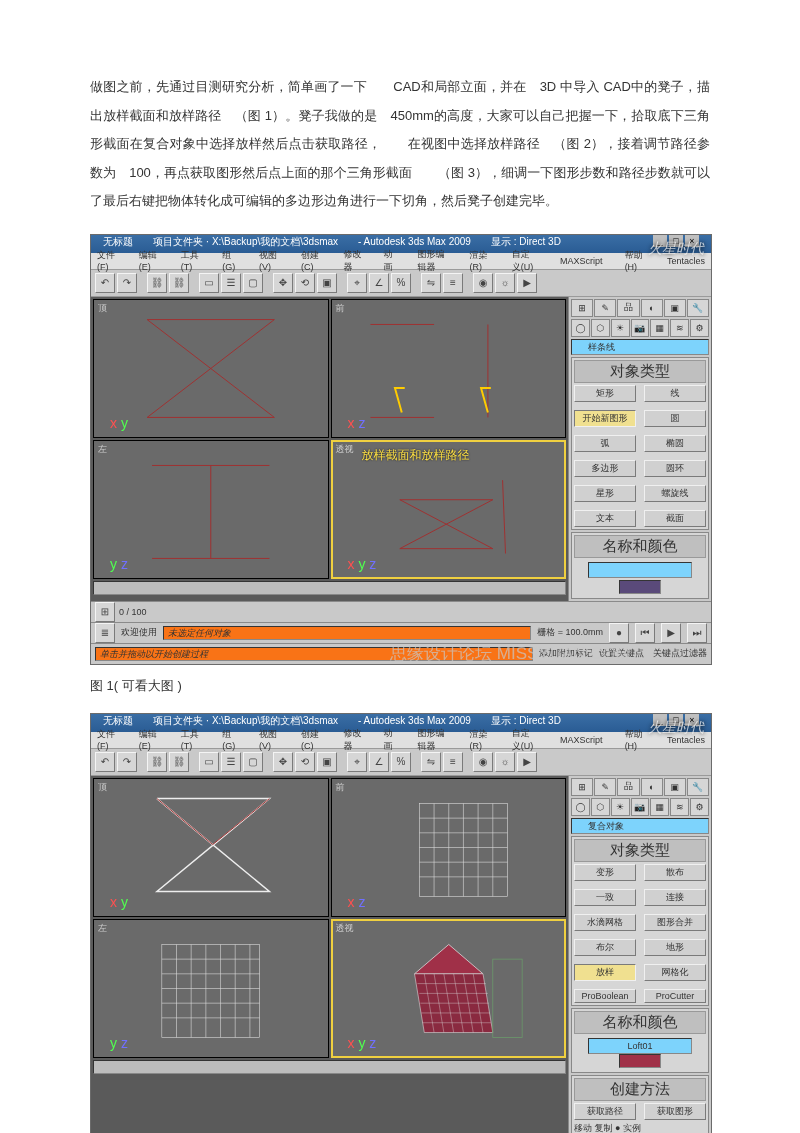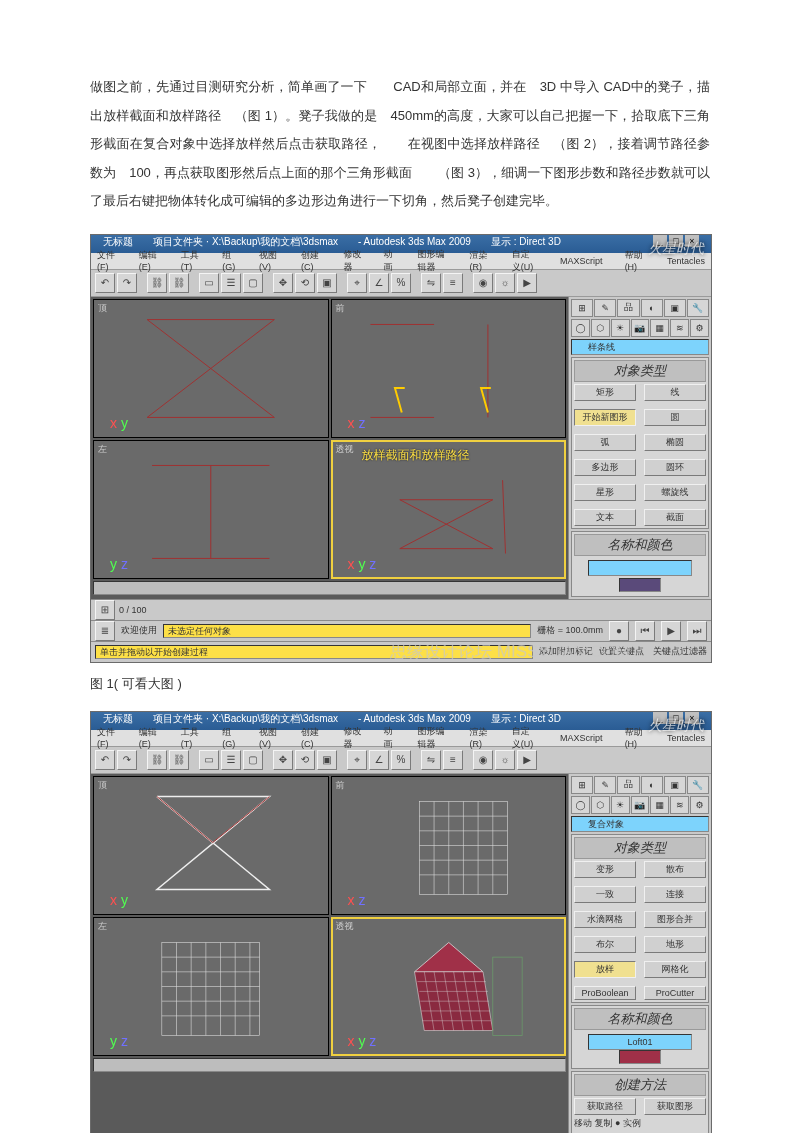--- a/index.html
+++ b/index.html
@@ -159,25 +159,24 @@
     font-size: 9px;
   }
   .panel-group {
     border: 1px solid #888;
     background: #d6d6d6;
     padding: 2px;
   }
   .panel-group-title {
     background: #bfbfbf;
     text-align: center;
-    font-size: 13px;
+    font-size: 15px;
     padding: 1px 0;
     margin-bottom: 2px;
     border: 1px solid #999;
-    font-style: italic;
   }
   .btn-grid {
     display: grid;
     grid-template-columns: 1fr 1fr;
     gap: 8px;
   }
   .sbtn {
     background: #d0d0d0;
     border-top: 1px solid #f0f0f0;
     border-left: 1px solid #f0f0f0;
@@ -238,25 +237,26 @@
     display: flex;
     align-items: center;
     background: #c9c9c9;
     border-top: 1px solid #8a8a8a;
     padding: 2px 4px;
     font-size: 9px;
     gap: 6px;
     height: 16px;
   }
   .statusbar .field {
-    background: #fde047;
+    background: #f97316;
     border: 1px inset #888;
     padding: 0 4px;
     height: 12px;
     line-height: 12px;
+    font-style: italic;
   }
   .watermark {
     position: absolute;
     top: 6px; right: 6px;
     color: rgba(255,255,255,0.7);
     font-size: 14px;
     font-style: italic;
     text-shadow: 0 0 4px #000;
   }
   .bottom-water {

